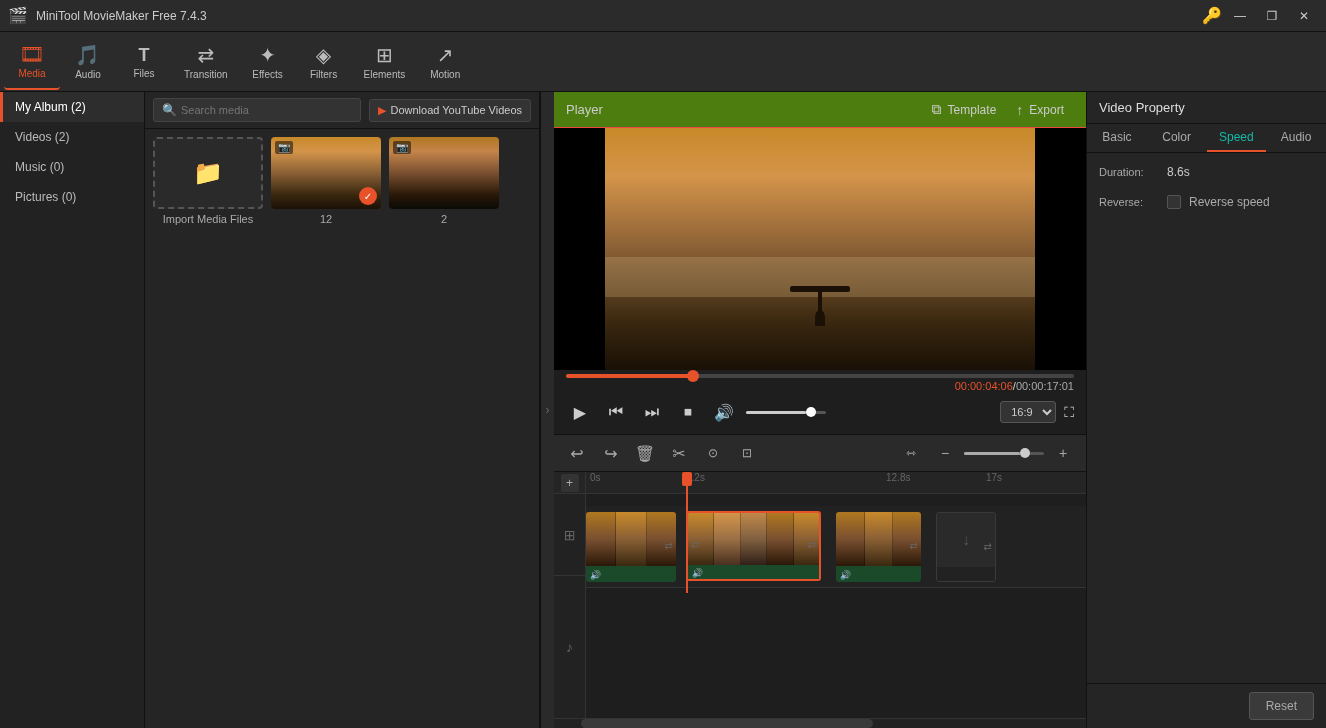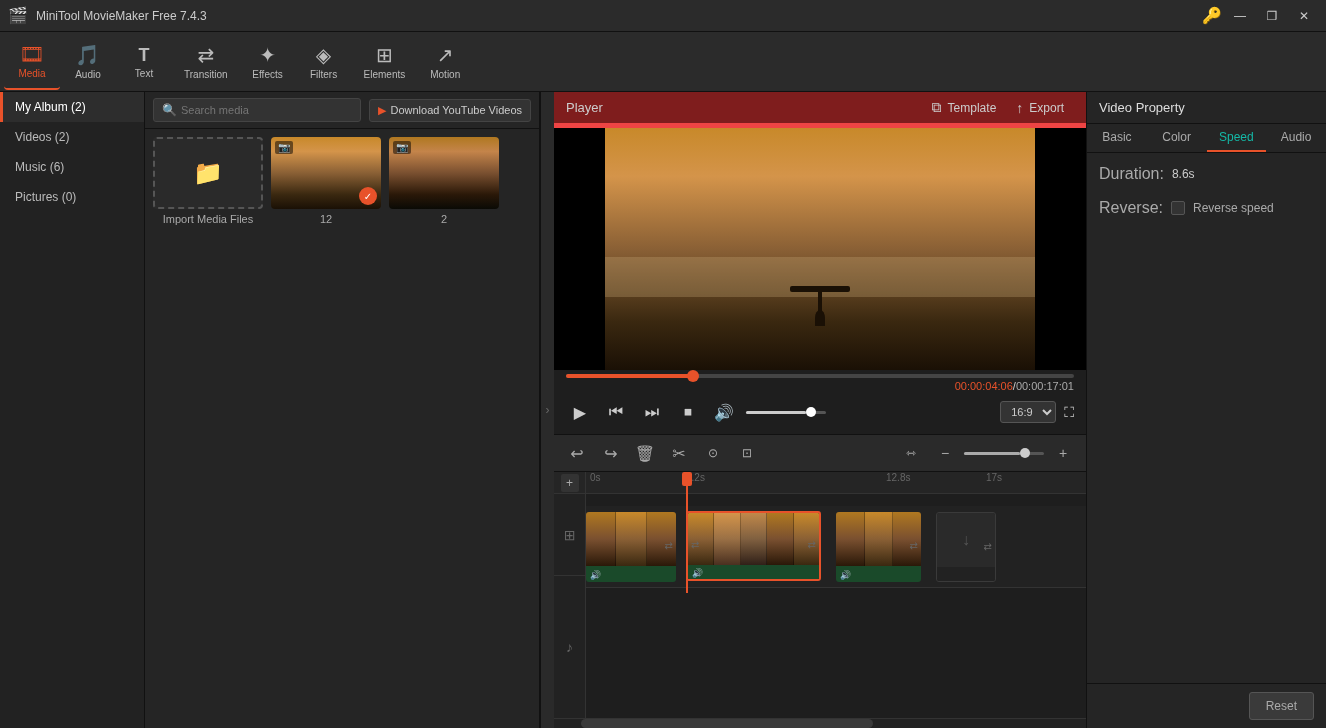--- a/index.html
+++ b/index.html
@@ -35,21 +35,21 @@
     .media-item { display: flex; flex-direction: column; align-items: center; cursor: pointer; }
     .media-thumb { width: 110px; height: 72px; background: #333; border: 2px dashed #555; border-radius: 4px; display: flex; align-items: center; justify-content: center; position: relative; }
     .media-thumb.has-video { border: none; overflow: hidden; }
     .media-thumb .check-badge { position: absolute; bottom: 4px; right: 4px; background: #e8522a; border-radius: 50%; width: 18px; height: 18px; display: flex; align-items: center; justify-content: center; color: white; font-size: 10px; }
     .media-thumb .vid-icon { position: absolute; top: 4px; left: 4px; color: #fff; font-size: 10px; background: rgba(0,0,0,0.5); padding: 1px 3px; border-radius: 2px; }
     .media-label { font-size: 11px; color: #aaa; margin-top: 4px; }
     .import-thumb { background: #2a2a2a; border: 2px dashed #555; }
 
     
     #player-panel { flex: 1; background: #1e1e1e; display: flex; flex-direction: column; }
-    #player-header { display: flex; align-items: center; padding: 0 12px; height: 36px; border-bottom: 5px solid #ef4444; background: #7f1d1d; }
+    #player-header { display: flex; align-items: center; padding: 0 12px; height: 36px; border-bottom: 1px solid #ef4444; background: #4d7c0f; }
     #player-header .player-label { flex: 1; font-size: 13px; color: #ccc; }
     .template-btn { display: flex; align-items: center; gap: 6px; background: none; border: none; color: #ccc; cursor: pointer; padding: 4px 10px; font-size: 12px; }
     .export-btn { display: flex; align-items: center; gap: 6px; background: none; border: none; color: #ccc; cursor: pointer; padding: 4px 10px; font-size: 12px; }
     #video-canvas { background: #000; flex: 1; display: flex; align-items: center; justify-content: center; }
     #video-canvas-inner { width: 430px; height: 242px; background: #2a1e14; position: relative; overflow: hidden; }
     
     .video-scene { width: 100%; height: 100%; background: linear-gradient(180deg, #c8892a 0%, #d4944a 20%, #8a6035 50%, #3a2810 80%, #1a1005 100%); }
     .scene-mist { position: absolute; bottom: 30%; left: 0; right: 0; height: 40px; background: rgba(200,170,120,0.3); }
     #playback-bar { padding: 4px 12px 0; }
     .progress-track { height: 4px; background: #444; border-radius: 2px; position: relative; cursor: pointer; }
@@ -68,21 +68,21 @@
     .fullscreen-btn { background: none; border: none; color: #ccc; cursor: pointer; font-size: 14px; }
 
     
     #right-panel { width: 240px; background: #252525; border-left: 1px solid #111; display: flex; flex-direction: column; }
     #prop-header { padding: 8px 12px; border-bottom: 1px solid #111; font-size: 13px; color: #ddd; }
     #prop-tabs { display: flex; border-bottom: 1px solid #111; }
     .prop-tab { flex: 1; text-align: center; padding: 6px 4px; cursor: pointer; color: #aaa; font-size: 12px; border-bottom: 2px solid transparent; }
     .prop-tab.active { color: #14b8a6; border-bottom: 2px solid #e8522a; }
     #prop-content { padding: 12px; flex: 1; }
     .prop-row { display: flex; align-items: center; margin-bottom: 16px; gap: 8px; }
-    .prop-label { color: #aaa; font-size: 16px; min-width: 60px; }
+    .prop-label { color: #aaa; font-size: 11px; min-width: 60px; }
     .speed-label { color: #aaa; font-size: 12px; min-width: 45px; background: #1e1e1e; border: 1px solid #e8522a; padding: 2px 6px; border-radius: 3px; }
     .speed-slider { flex: 1; height: 3px; background: #555; border-radius: 2px; position: relative; cursor: pointer; }
     .speed-fill { height: 100%; background: #fff; width: 50%; border-radius: 2px; }
     .speed-thumb { width: 12px; height: 12px; background: #fff; border-radius: 50%; position: absolute; top: -4.5px; left: 50%; transform: translateX(-50%); }
     .speed-value { color: #ccc; font-size: 12px; min-width: 24px; text-align: right; }
     .prop-value { color: #ccc; font-size: 12px; }
     .reverse-check { width: 14px; height: 14px; border: 1px solid #555; background: #333; display: inline-block; border-radius: 2px; }
     .reverse-label { color: #aaa; font-size: 12px; }
     #reset-btn { background: #3a3a3a; border: 1px solid #555; color: #aaa; padding: 6px 16px; border-radius: 3px; cursor: pointer; font-size: 12px; float: right; margin-top: auto; }
     #prop-footer { padding: 8px 12px; border-top: 1px solid #111; display: flex; justify-content: flex-end; }
@@ -124,21 +124,21 @@
   <div class="toolbar-item active">
     <span class="tb-icon">🎞</span>
     <span class="tb-label">Media</span>
   </div>
   <div class="toolbar-item">
     <span class="tb-icon">🎵</span>
     <span class="tb-label">Audio</span>
   </div>
   <div class="toolbar-item">
     <span class="tb-icon" style="font-size:18px;font-weight:bold;">T</span>
-    <span class="tb-label">Text</span>
+    <span class="tb-label">Files</span>
   </div>
   <div class="toolbar-item">
     <span class="tb-icon">⇄</span>
     <span class="tb-label">Transition</span>
   </div>
   <div class="toolbar-item">
     <span class="tb-icon">✦</span>
     <span class="tb-label">Effects</span>
   </div>
   <div class="toolbar-item">
@@ -161,21 +161,21 @@
     <div id="left-content" style="flex:1;display:flex;overflow:hidden;">
 
       <div id="left-sidebar">
         <div class="sidebar-item active">
           <span>My Album (2)</span>
         </div>
         <div class="sidebar-item">
           <span>Videos (2)</span>
         </div>
         <div class="sidebar-item">
-          <span>Music (6)</span>
+          <span>Music (0)</span>
         </div>
         <div class="sidebar-item">
           <span>Pictures (0)</span>
         </div>
       </div>
 
       <div id="media-browser">
         <div id="media-toolbar">
           <div class="search-box">
             <span style="color:#666;">🔍</span>

